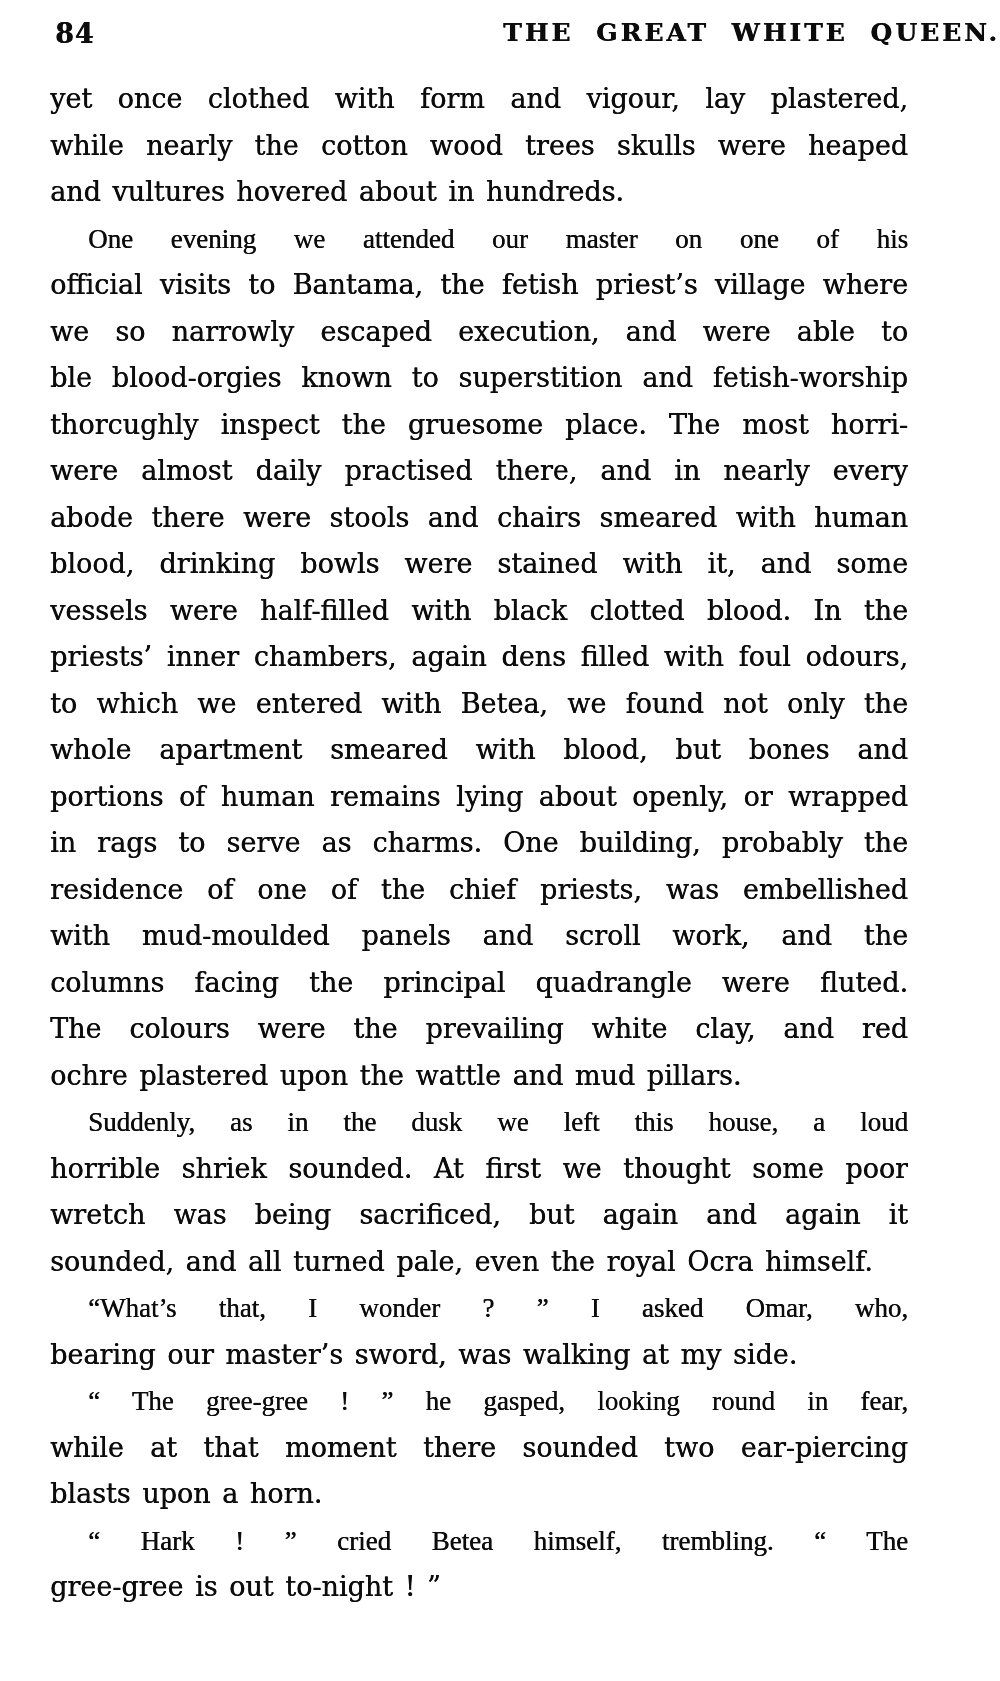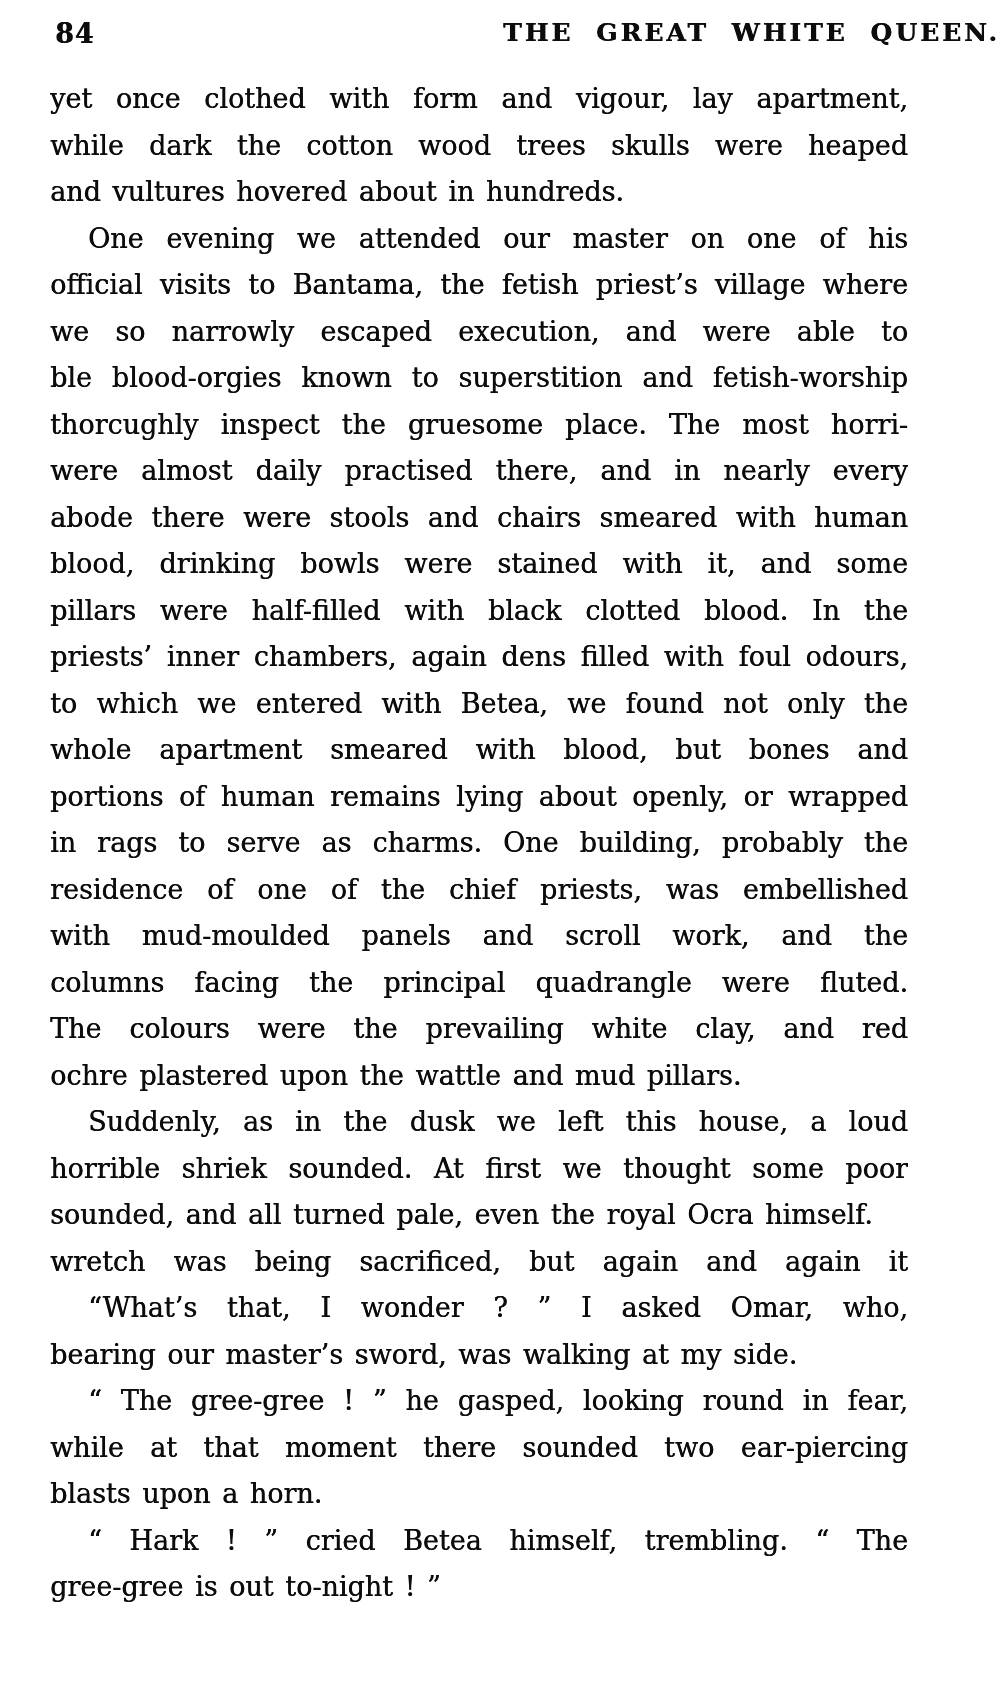--- a/index.html
+++ b/index.html
@@ -52,62 +52,62 @@
     height: 46.5px;
     line-height: 46.5px;
     font-size: 27px;
     text-align: justify;
     text-align-last: justify;
     text-justify: inter-word;
     white-space: normal;
     overflow: hidden;
     text-shadow: 0.4px 0 0 currentColor;
   }
-  .line.indent { padding-left: 38px; }
+  .line.indent { padding-left: 38px; font-family: Liberation Serif, serif; }
   .line.endline {
     text-align: center;
     text-align-last: left;
     word-spacing: 3px;
   }
 </style>
 </head>
 <body>
 
 <div class="page">
   <div class="header">
     <span class="pagenum">84</span>
     <span class="runtitle">THE GREAT WHITE QUEEN.</span>
   </div>
   <div class="body-block" id="text-block">
-      <div class="line">yet once clothed with form and vigour, lay apartment,</div>
-      <div class="line">while dark the cotton wood trees skulls were heaped</div>
+      <div class="line">yet once clothed with form and vigour, lay plastered,</div>
+      <div class="line">while nearly the cotton wood trees skulls were heaped</div>
       <div class="line endline">and vultures hovered about in hundreds.</div>
       <div class="line indent">One evening we attended our master on one of his</div>
       <div class="line">official visits to Bantama, the fetish priest’s village where</div>
       <div class="line">we so narrowly escaped execution, and were able to</div>
       <div class="line">ble blood-orgies known to superstition and fetish-worship</div>
       <div class="line">thorcughly inspect the gruesome place. The most horri-</div>
       <div class="line">were almost daily practised there, and in nearly every</div>
       <div class="line">abode there were stools and chairs smeared with human</div>
       <div class="line">blood, drinking bowls were stained with it, and some</div>
-      <div class="line">pillars were half-filled with black clotted blood. In the</div>
+      <div class="line">vessels were half-filled with black clotted blood. In the</div>
       <div class="line">priests’ inner chambers, again dens filled with foul odours,</div>
       <div class="line">to which we entered with Betea, we found not only the</div>
       <div class="line">whole apartment smeared with blood, but bones and</div>
       <div class="line">portions of human remains lying about openly, or wrapped</div>
       <div class="line">in rags to serve as charms. One building, probably the</div>
       <div class="line">residence of one of the chief priests, was embellished</div>
       <div class="line">with mud-moulded panels and scroll work, and the</div>
       <div class="line">columns facing the principal quadrangle were fluted.</div>
       <div class="line">The colours were the prevailing white clay, and red</div>
       <div class="line endline">ochre plastered upon the wattle and mud pillars.</div>
       <div class="line indent">Suddenly, as in the dusk we left this house, a loud</div>
       <div class="line">horrible shriek sounded. At first we thought some poor</div>
+      <div class="line">wretch was being sacrificed, but again and again it</div>
       <div class="line endline">sounded, and all turned pale, even the royal Ocra himself.</div>
-      <div class="line">wretch was being sacrificed, but again and again it</div>
       <div class="line indent">“What’s that, I wonder ? ” I asked Omar, who,</div>
       <div class="line endline">bearing our master’s sword, was walking at my side.</div>
       <div class="line indent">“ The gree-gree ! ” he gasped, looking round in fear,</div>
       <div class="line">while at that moment there sounded two ear-piercing</div>
       <div class="line endline">blasts upon a horn.</div>
       <div class="line indent">“ Hark ! ” cried Betea himself, trembling. “ The</div>
       <div class="line endline">gree-gree is out to-night ! ”</div>
     </div>
 </div>
 

